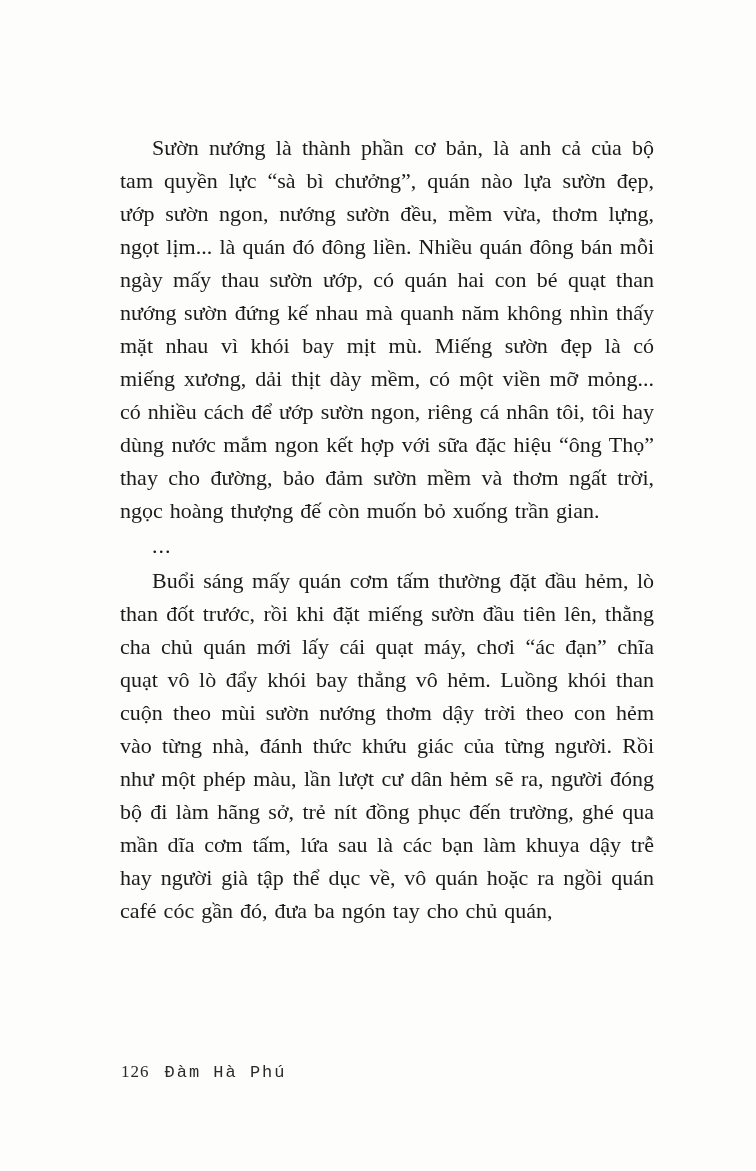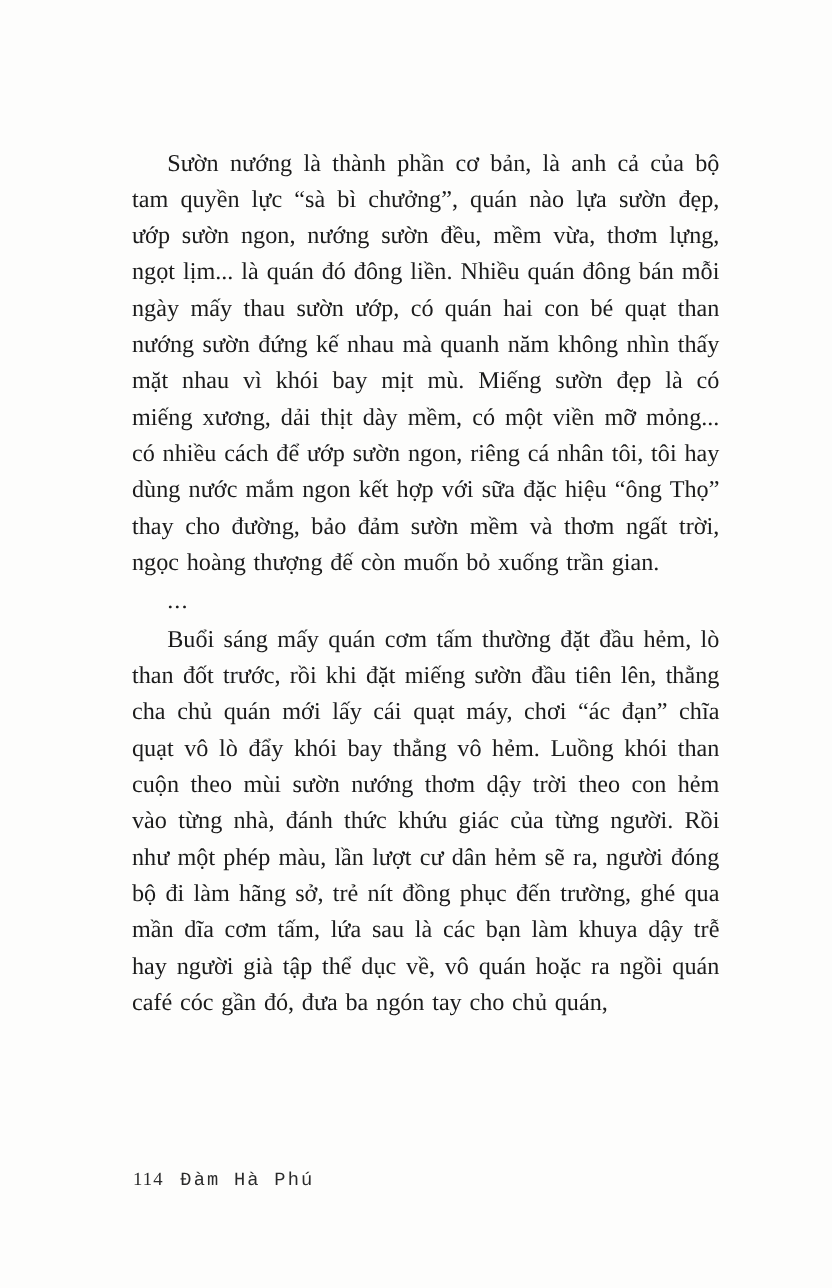--- a/index.html
+++ b/index.html
@@ -58,16 +58,16 @@
 <body>
 
 <div class="page">
   <div class="text-block">
     <p class="para">Sườn nướng là thành phần cơ bản, là anh cả của bộ tam quyền lực “sà bì chưởng”, quán nào lựa sườn đẹp, ướp sườn ngon, nướng sườn đều, mềm vừa, thơm lựng, ngọt lịm... là quán đó đông liền. Nhiều quán đông bán mỗi ngày mấy thau sườn ướp, có quán hai con bé quạt than nướng sườn đứng kế nhau mà quanh năm không nhìn thấy mặt nhau vì khói bay mịt mù. Miếng sườn đẹp là có miếng xương, dải thịt dày mềm, có một viền mỡ mỏng... có nhiều cách để ướp sườn ngon, riêng cá nhân tôi, tôi hay dùng nước mắm ngon kết hợp với sữa đặc hiệu “ông Thọ” thay cho đường, bảo đảm sườn mềm và thơm ngất trời, ngọc hoàng thượng đế còn muốn bỏ xuống trần gian.</p>
     <p class="para ellipsis">...</p>
     <p class="para">Buổi sáng mấy quán cơm tấm thường đặt đầu hẻm, lò than đốt trước, rồi khi đặt miếng sườn đầu tiên lên, thằng cha chủ quán mới lấy cái quạt máy, chơi “ác đạn” chĩa quạt vô lò đẩy khói bay thẳng vô hẻm. Luồng khói than cuộn theo mùi sườn nướng thơm dậy trời theo con hẻm vào từng nhà, đánh thức khứu giác của từng người. Rồi như một phép màu, lần lượt cư dân hẻm sẽ ra, người đóng bộ đi làm hãng sở, trẻ nít đồng phục đến trường, ghé qua mần dĩa cơm tấm, lứa sau là các bạn làm khuya dậy trễ hay người già tập thể dục về, vô quán hoặc ra ngồi quán café cóc gần đó, đưa ba ngón tay cho chủ quán,</p>
   </div>
 
   <div class="footer">
-    <span class="page-num">114</span>
+    <span class="page-num">126</span>
     <span class="author">Đàm Hà Phú</span>
   </div>
 </div>
 
 </body></html>

